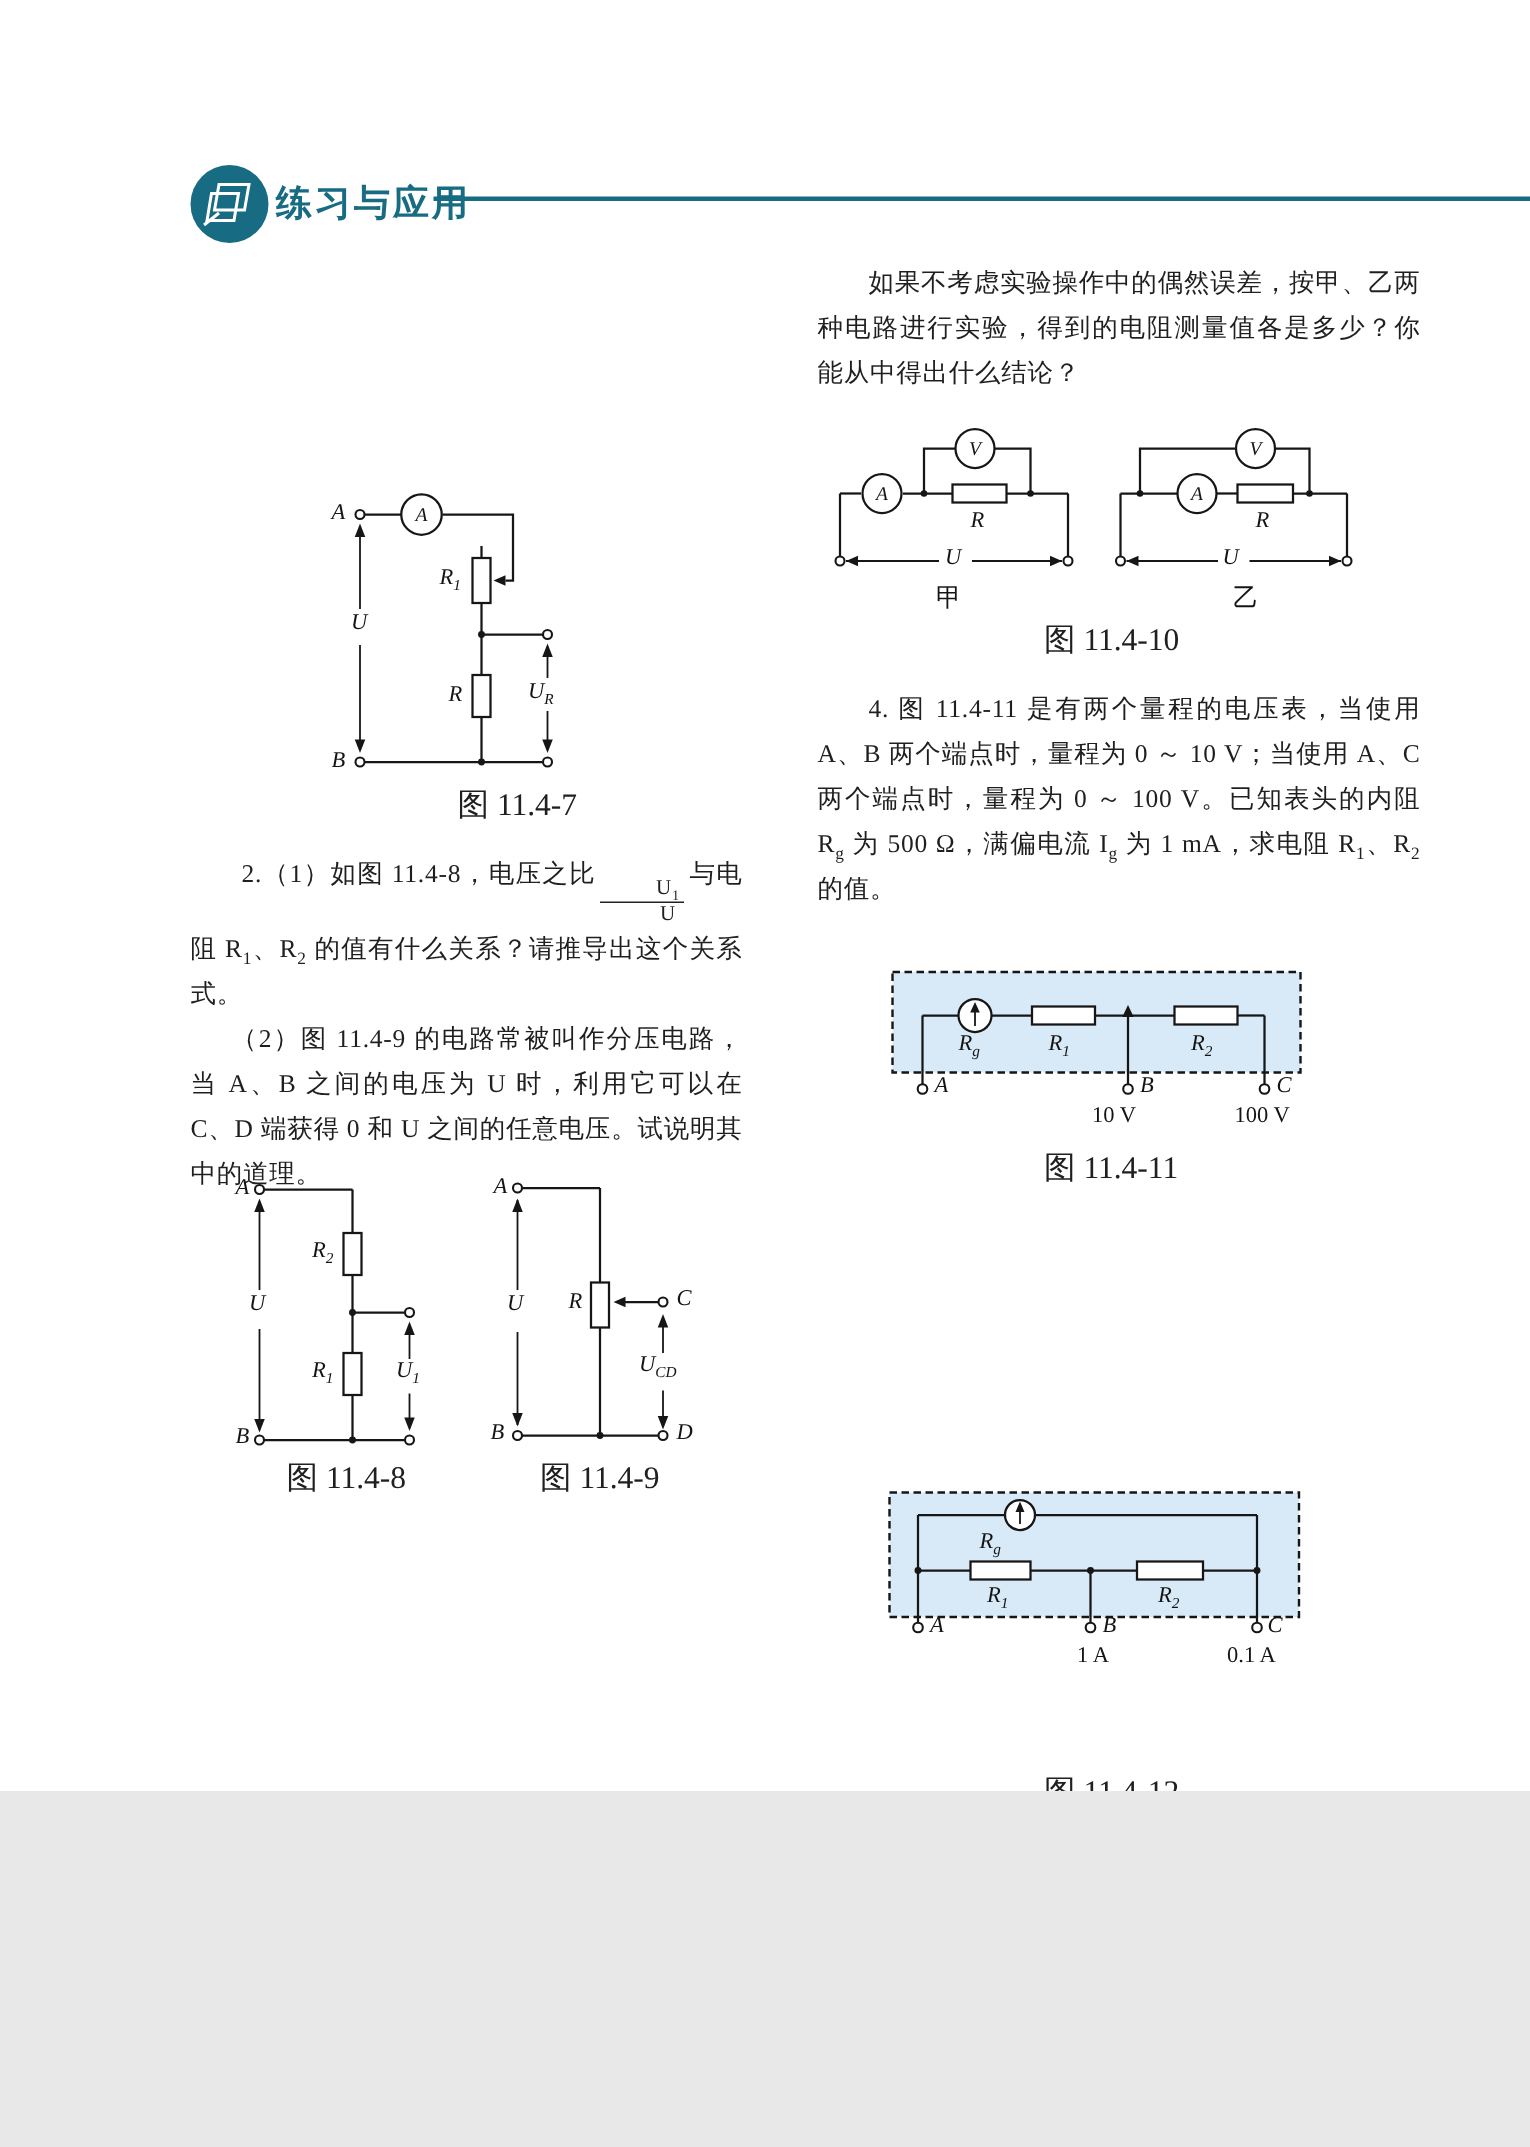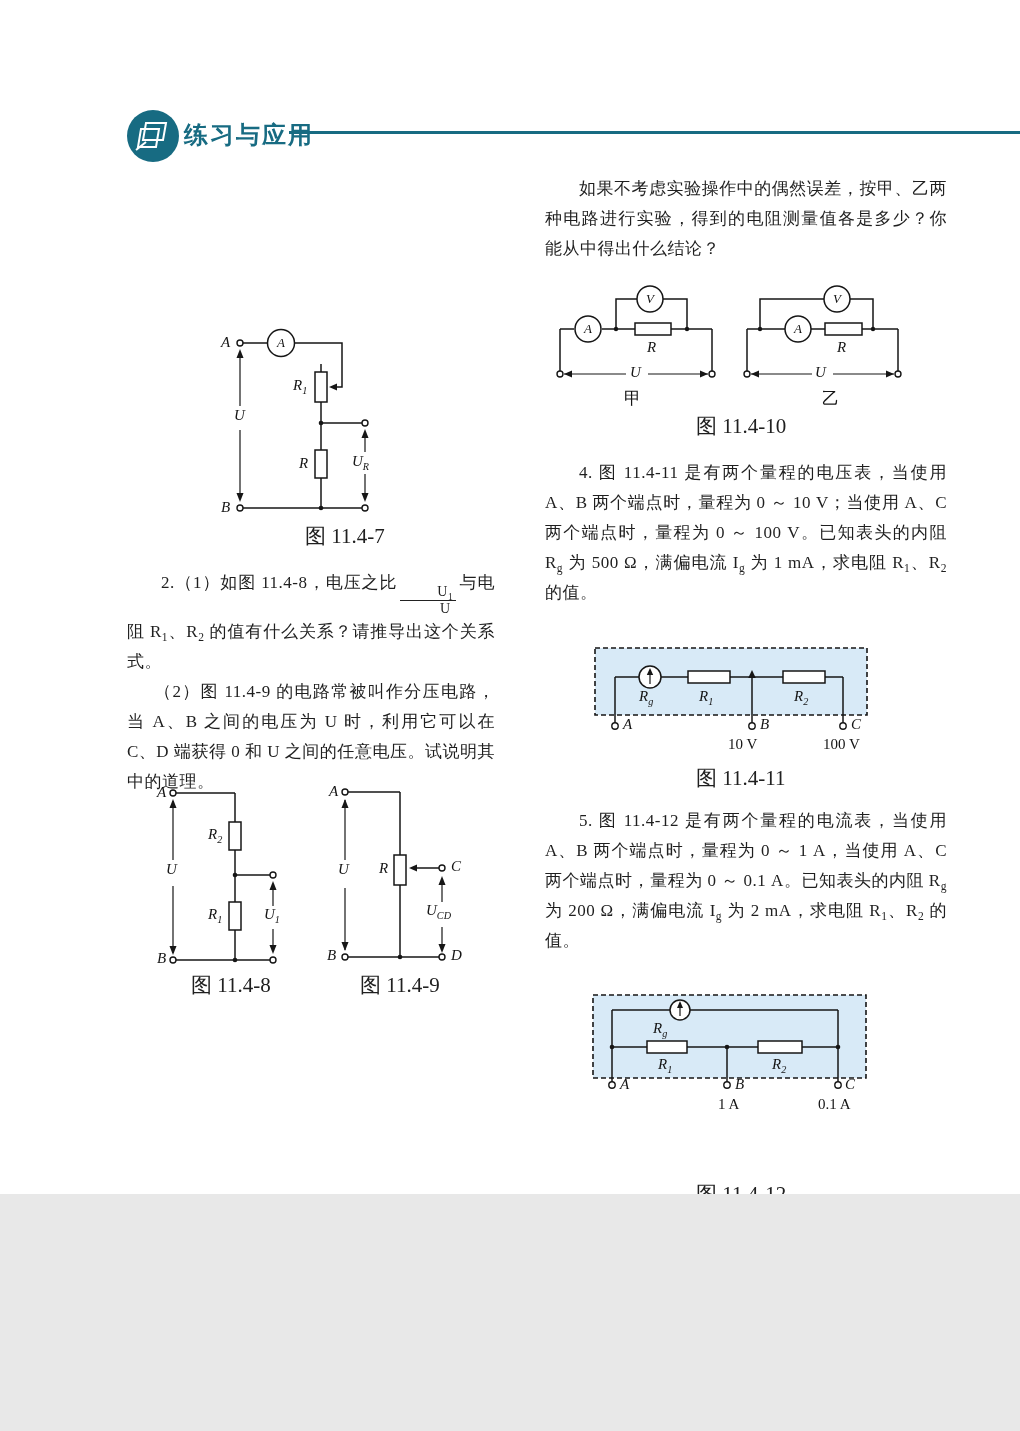--- a/index.html
+++ b/index.html
@@ -63,23 +63,20 @@
 
 
   <div class="para" style="left:545px;top:174px;width:402px;">
     <p>如果不考虑实验操作中的偶然误差，按甲、乙两种电路进行实验，得到的电阻测量值各是多少？你能从中得出什么结论？</p>
   </div>
 
   <div class="para" style="left:545px;top:458px;width:402px;">
     <p>4. 图 11.4-11 是有两个量程的电压表，当使用 A、B 两个端点时，量程为 0 ～ 10 V；当使用 A、C 两个端点时，量程为 0 ～ 100 V。已知表头的内阻 R<sub>g</sub> 为 500 Ω，满偏电流 I<sub>g</sub> 为 1 mA，求电阻 R<sub>1</sub>、R<sub>2</sub> 的值。</p>
   </div>
 
-  <div class="para" style="left:545px;top:806px;width:402px;">
-    <p>5. 图 11.4-12 是有两个量程的电流表，当使用 A、B 两个端点时，量程为 0 ～ 1 A，当使用 A、C 两个端点时，量程为 0 ～ 0.1 A。已知表头的内阻 R<sub>g</sub> 为 200 Ω，满偏电流 I<sub>g</sub> 为 2 mA，求电阻 R<sub>1</sub>、R<sub>2</sub> 的值。</p>
-  </div>
 
   <svg class="fig" style="left:190px;top:320px;" width="190" height="200" viewBox="190 320 190 200">
     <g class="wire">
       <line x1="243" y1="343" x2="268" y2="343"></line>
       <polyline points="295,343 342,343 342,387 337,387"></polyline>
       <line x1="321" y1="364" x2="321" y2="372"></line>
       <line x1="321" y1="402" x2="321" y2="423"></line>
       <line x1="321" y1="423" x2="362" y2="423"></line>
       <line x1="321" y1="423" x2="321" y2="450"></line>
       <line x1="321" y1="478" x2="321" y2="508"></line>

